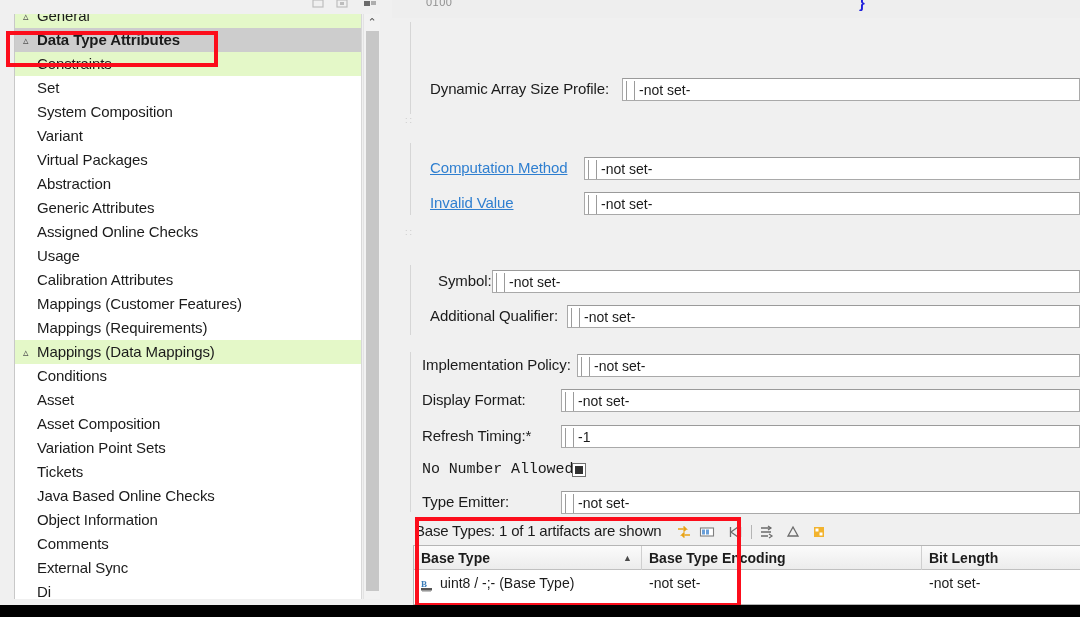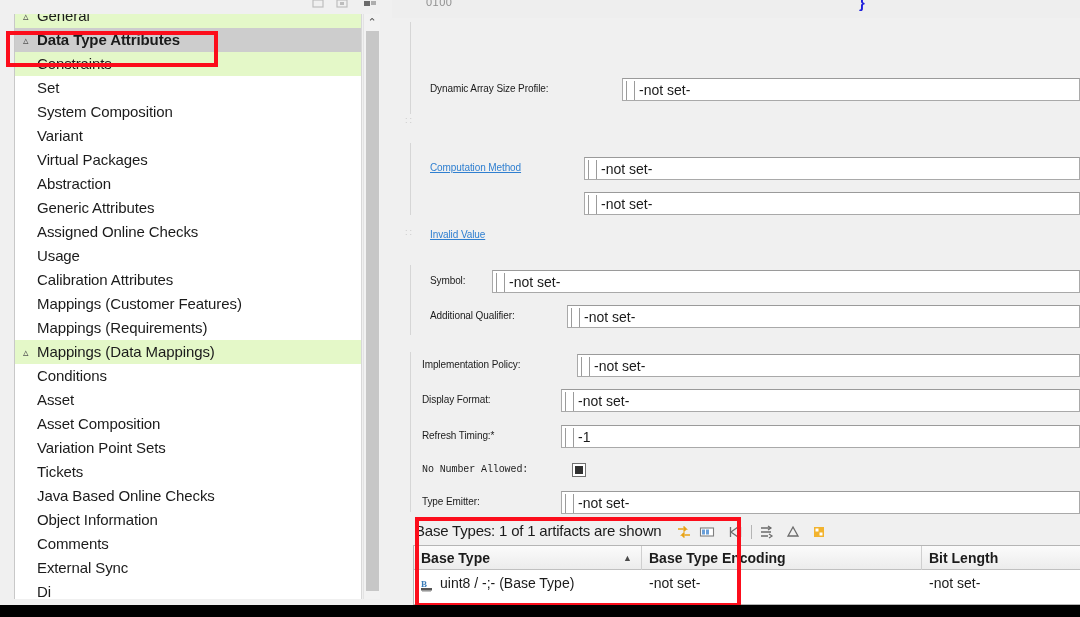--- a/index.html
+++ b/index.html
@@ -137,21 +137,21 @@
 
   .fieldrow {
     position: absolute;
     height: 26px;
   }
   .flabel {
     position: absolute;
     top: 0;
     height: 26px;
     line-height: 26px;
-    font-size: 10px;
+    font-size: 15px;
     color: #1b1b1b;
     white-space: nowrap;
     letter-spacing: -0.1px;
   }
   .flabel.link {
     color: #2f7fd0;
     text-decoration: underline;
   }
   .fbox {
     position: absolute;
@@ -434,29 +434,29 @@
 
     <div class="fieldrow" style="left:0; top:155px; width:688px;">
       <span class="flabel link" style="left:38px;">Computation Method</span>
       <div class="fbox" style="left:192px; width:496px;">
         <span class="bars"></span>
         <span class="fval">-not set-</span>
       </div>
     </div>
 
     <div class="fieldrow" style="left:0; top:190px; width:688px;">
-      <span class="flabel link" style="left:38px;margin-top:32px;">Invalid Value</span>
+      <span class="flabel link" style="left:38px;">Invalid Value</span>
       <div class="fbox" style="left:192px; width:496px;">
         <span class="bars"></span>
         <span class="fval">-not set-</span>
       </div>
     </div>
 
     <div class="fieldrow" style="left:0; top:268px; width:688px;">
-      <span class="flabel" style="left:38px;text-align:right;">Symbol:</span>
+      <span class="flabel" style="left:46px;text-align:right;">Symbol:</span>
       <div class="fbox" style="left:100px; width:588px;">
         <span class="bars"></span>
         <span class="fval">-not set-</span>
       </div>
     </div>
 
     <div class="fieldrow" style="left:0; top:303px; width:688px;">
       <span class="flabel" style="left:38px;">Additional Qualifier:</span>
       <div class="fbox" style="left:175px; width:513px;">
         <span class="bars"></span>

